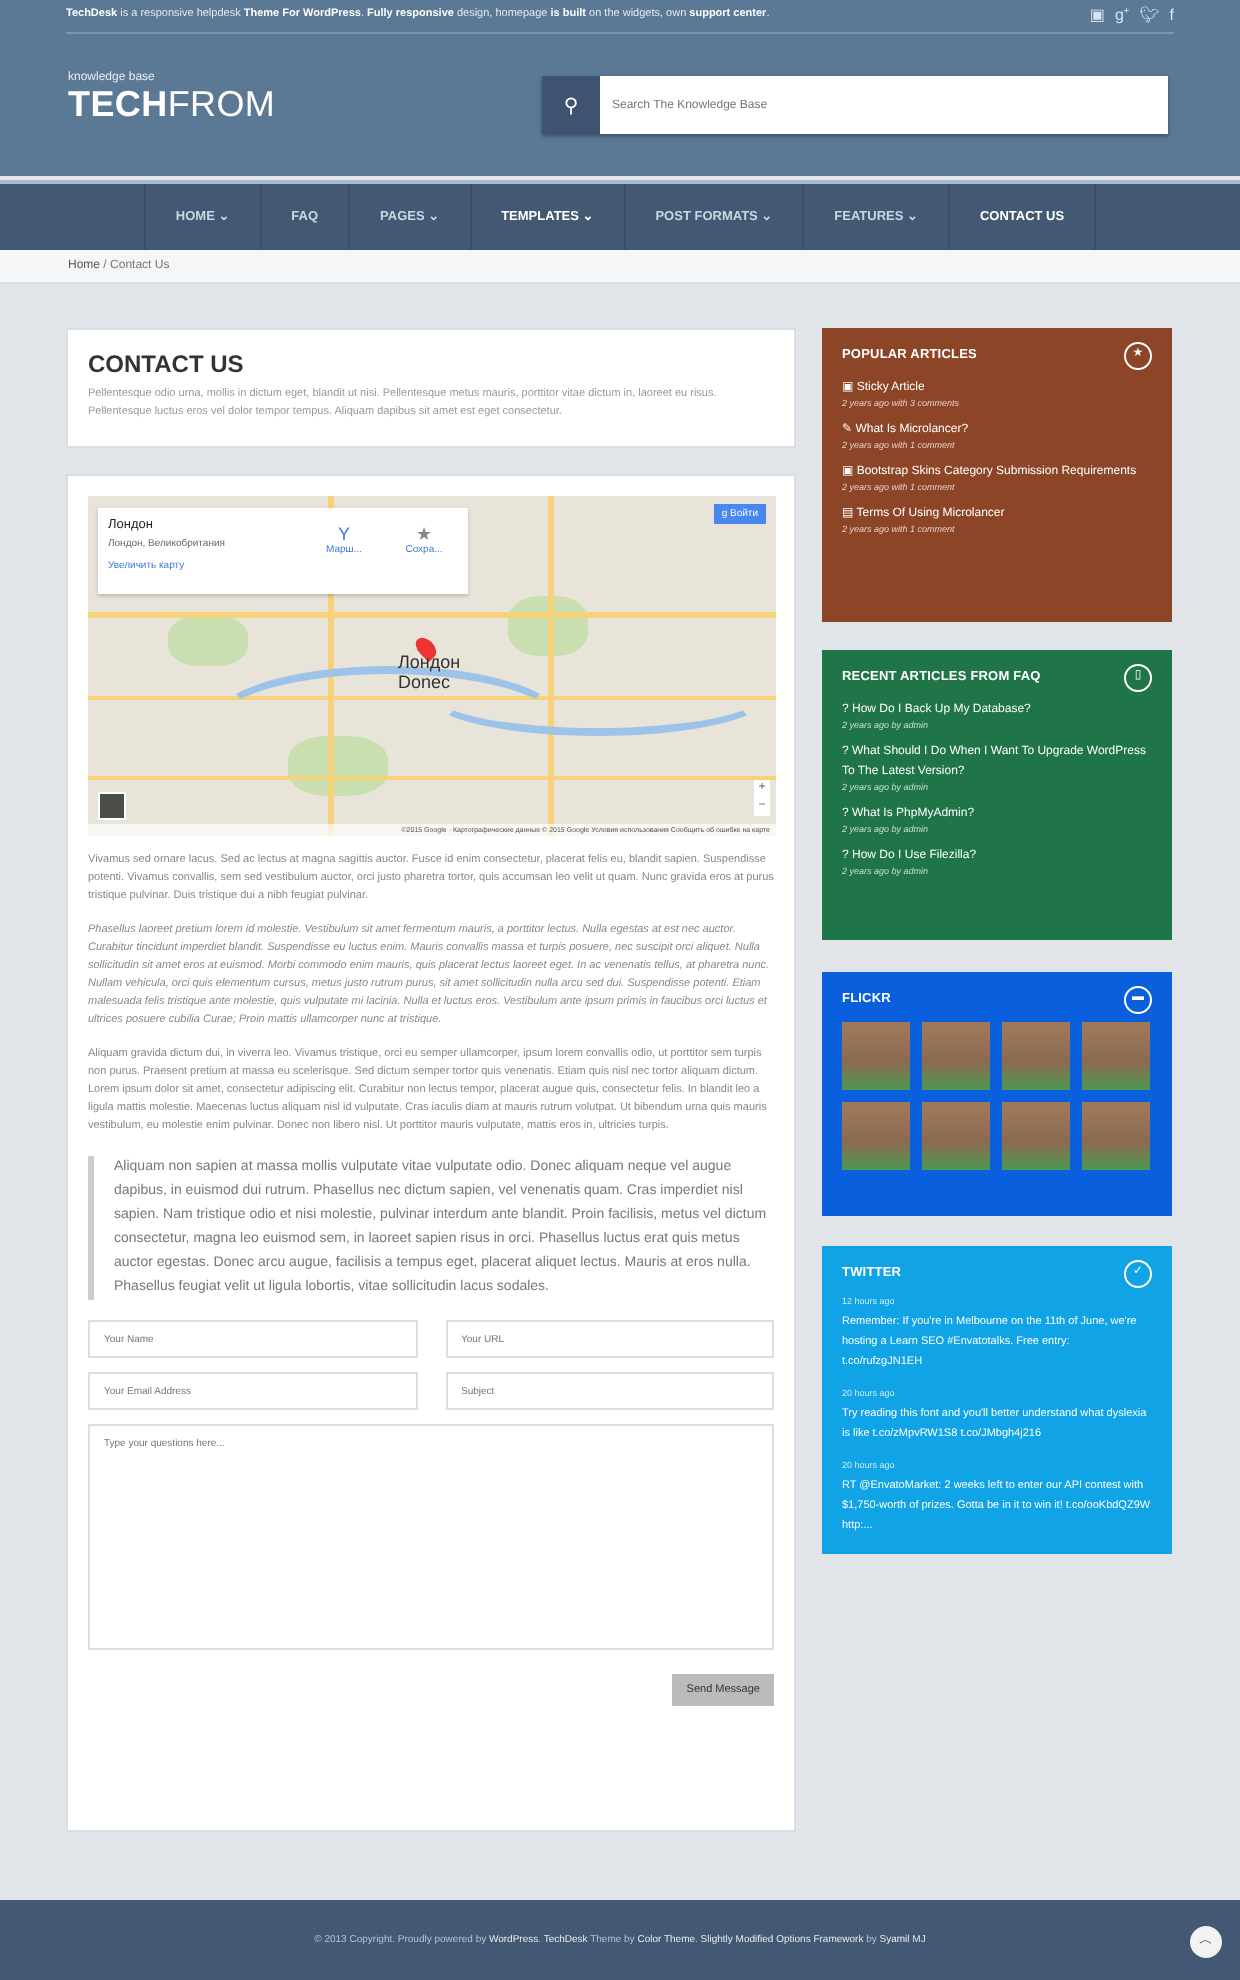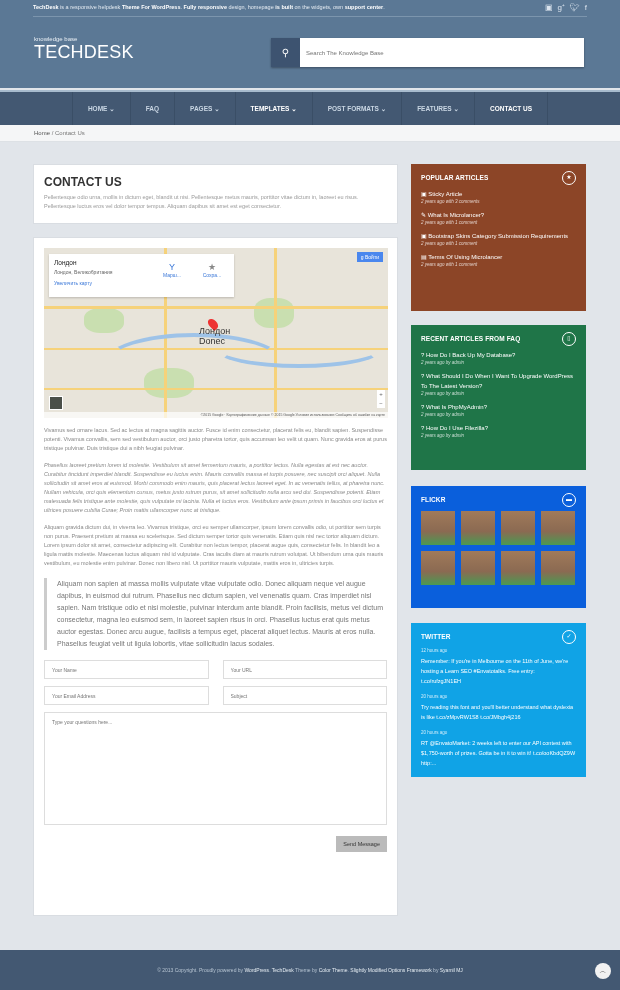--- a/index.html
+++ b/index.html
@@ -4,21 +4,21 @@
 <style>
 *{box-sizing:border-box;margin:0;padding:0}
 body{width:620px;height:990px;background:#e1e5ea;font-family:"Liberation Sans",sans-serif;color:#666;overflow:hidden;position:relative}
 .topbar{background:#5b7895;height:88px;position:relative}
 .topline{position:absolute;left:33px;right:33px;top:0;height:17px;border-bottom:1px solid #7c95ad;font-size:5.5px;color:#e4ebf2;line-height:15px}
 .topline b{color:#fff}
 .social{position:absolute;right:0;top:0;display:flex;gap:5px;font-size:8px;color:#dbe4ee;line-height:15px}
 .logo{position:absolute;left:34px;top:36px;color:#fff}
 .logo .small{font-size:6px;display:block;color:#e8eef4}
 .logo .big{font-size:18px;letter-spacing:0.2px}
-.logo .big b{font-weight:normal}
+.logo .big b{font-weight:bold}
 .search{position:absolute;left:271px;top:38px;width:313px;height:29px;display:flex;box-shadow:0 1px 2px rgba(0,0,0,.35)}
 .search .sbtn{width:29px;background:#3d5370;color:#fff;display:flex;align-items:center;justify-content:center;font-size:10px}
 .search input{flex:1;border:0;padding-left:6px;font-size:6px;font-family:"Liberation Sans",sans-serif;color:#999;outline:none}
 .nav{position:absolute;top:90px;left:0;width:620px;height:35px;background:#435872;border-top:2px solid #a8bbcd;display:flex;justify-content:center}
 .nav ul{list-style:none;display:flex;border-left:1px solid #3a4e66}
 .nav li{padding:0 15px;font-size:6.5px;font-weight:bold;color:#c9d6e3;line-height:33px;border-right:1px solid #3a4e66}
 .nav li.active{color:#fff}
 .nav li.bright{color:#fff}
 .crumb{position:absolute;top:125px;left:0;width:620px;height:17px;background:#f5f6f7;font-size:6px;line-height:17px;padding-left:34px;color:#777;border-bottom:1px solid #dde1e5}
 .crumb b{color:#555;font-weight:normal}
@@ -77,21 +77,21 @@
     <div class="social">
       <span></span>
       <span>▣</span>
       <span>g⁺</span>
       <span>🐦︎</span>
       <span>f</span>
     </div>
   </div>
   <div class="logo">
     <span class="small">knowledge base</span>
-    <span class="big"><b>TECH</b><span>DESK</span></span>
+    <span class="big"><b>TECH</b><span>FROM</span></span>
   </div>
   <div class="search">
     <div class="sbtn">
         <span>⚲</span>
       </div>
     <input type="text" placeholder="Search The Knowledge Base" style="">
   </div>
 </div>
 
 <div class="nav">

